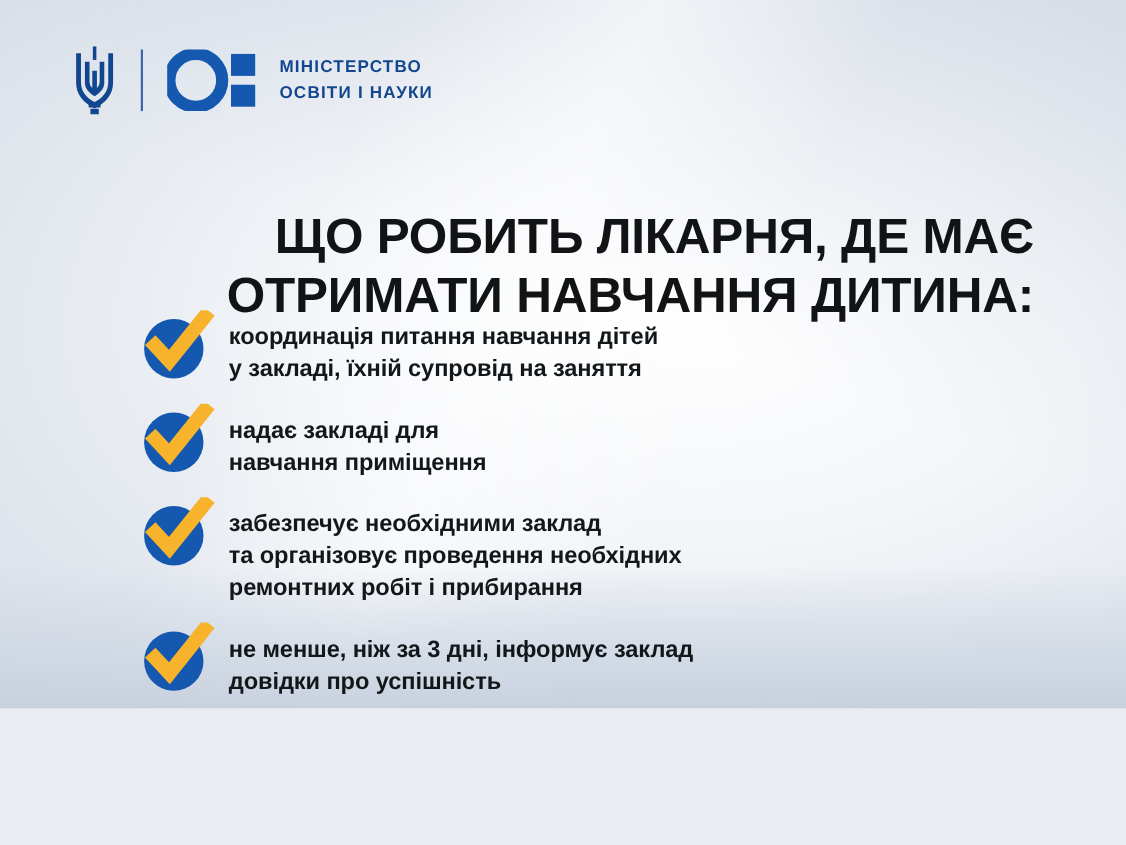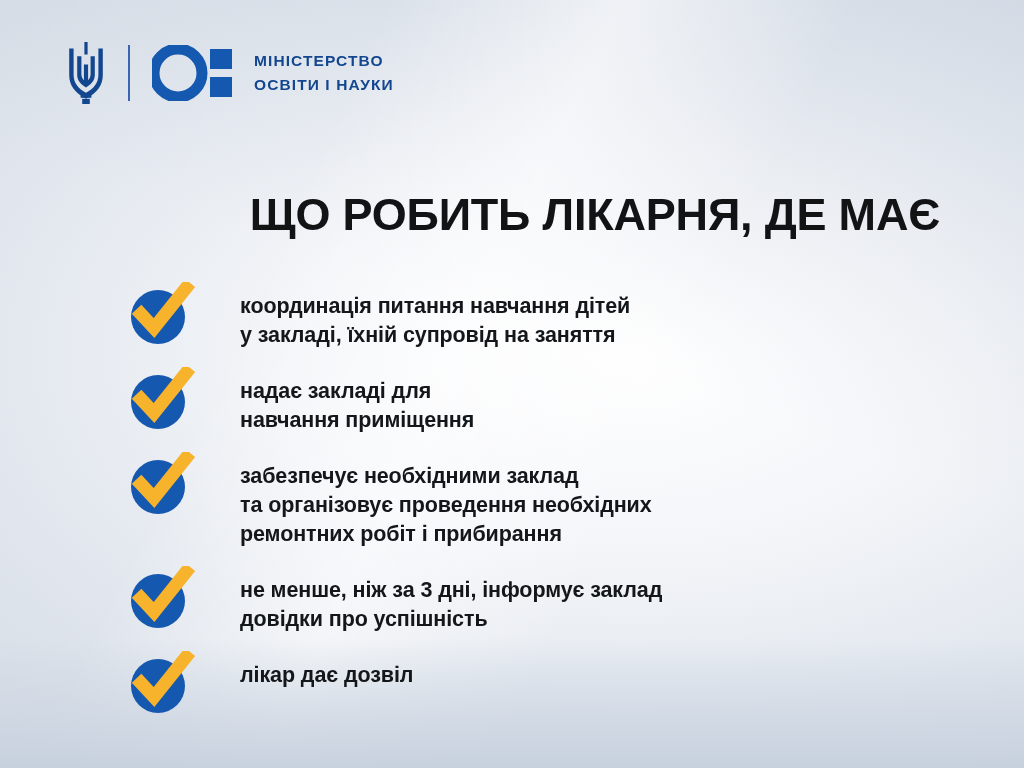--- a/index.html
+++ b/index.html
@@ -10,21 +10,21 @@
     width: 1024px;
     height: 768px;
     overflow: hidden;
     font-family: "Liberation Sans", sans-serif;
     background: #e9edf2;
   }
 
   .poster {
     position: relative;
     width: 1024px;
-    height: 768px;
+    height: 644px;
     background:
       radial-gradient(ellipse 900px 520px at 62% 46%, #ffffff 0%, #f3f5f8 38%, #e3e8ef 70%, #d7dde6 100%),
       linear-gradient(150deg, #dfe4ec 0%, #eef1f5 40%, #dde3ec 100%);
     overflow: hidden;
   }
   
   .poster::before {
     content: "";
     position: absolute;
     inset: 0;
@@ -101,21 +101,20 @@
     position: absolute;
     left: 128px;
     top: 282px;
     width: 820px;
     z-index: 3;
   }
   .item {
     display: flex;
     align-items: flex-start;
     margin-bottom: 18px;
-    gap: 32px;
   }
   .item:last-child { margin-bottom: 0; }
 
   .check-wrap {
     position: relative;
     flex: 0 0 auto;
     width: 74px;
     height: 62px;
     margin-right: 6px;
   }
@@ -173,20 +172,21 @@
     </svg>
 
     <div class="mon-text">
       <div>МІНІСТЕРСТВО</div>
       <div>ОСВІТИ І НАУКИ</div>
     </div>
   </div>
 
   <h1 class="title">
     <span class="line">ЩО РОБИТЬ ЛІКАРНЯ, ДЕ МАЄ</span>
+    <span class="line">ОТРИМАТИ НАВЧАННЯ ДИТИНА:</span>
   </h1>
 
   <div class="checklist">
 
     <div class="item">
       <div class="check-wrap">
         <div class="check-circle"></div>
         <svg class="check-mark" viewBox="0 0 74 62" aria-hidden="true">
           <path d="M13 32 L26 46 L58 6" fill="none" stroke="#f7b32b" stroke-width="13" stroke-linecap="square" stroke-linejoin="miter"></path>
         </svg>

